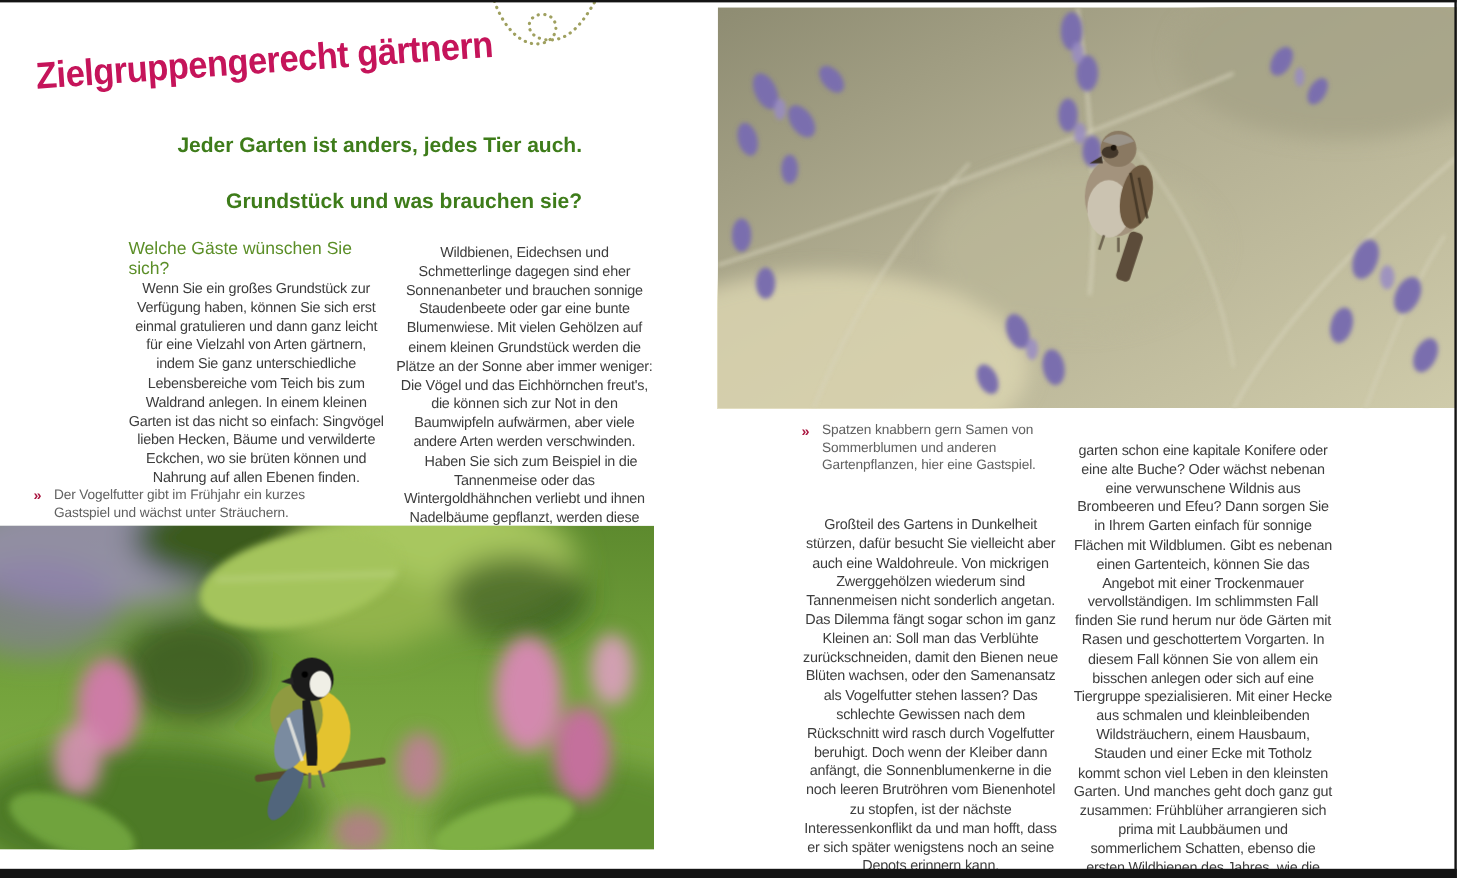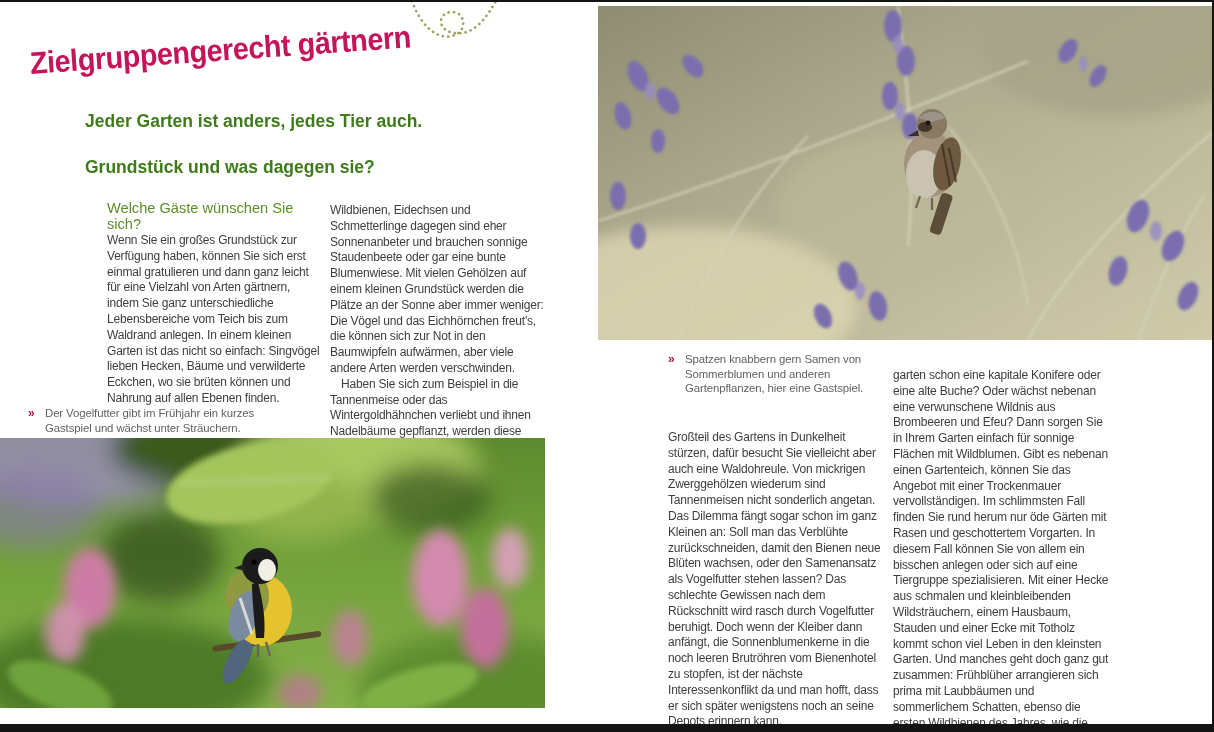--- a/index.html
+++ b/index.html
@@ -26,30 +26,30 @@
 
   .page-title{
     position:absolute;left:30px;top:46px;width:420px;
     font-size:31px;font-weight:bold;color:var(--c-title);
     letter-spacing:-0.5px;
     transform:rotate(-4deg) scaleX(0.93);transform-origin:0 50%;
     white-space:nowrap;
   }
   .page-subtitle{
     position:absolute;left:85px;top:110px;width:400px;
-    text-align:left;font-size:17.5px;font-weight:bold;
+    text-align:right;font-size:17.5px;font-weight:bold;
     color:var(--c-subtitle);line-height:23px;
   }
   .section-heading{
     position:absolute;left:107px;top:200px;width:215px;
     font-size:14.6px;font-weight:normal;color:var(--c-heading);
   }
   .bodycol{
     position:absolute;font-size:12px;line-height:15.8px;color:var(--c-body);
-    letter-spacing:-0.2px;text-align:left;
+    letter-spacing:-0.2px;text-align:center;
   }
   .bodycol p{margin:0;}
   .bodycol p.indent{text-indent:11px;}
   .col-l1{left:107px;top:233px;width:213px;}
   .col-l2{left:330px;top:203px;width:214px;}
   .col-r1{left:668px;top:430px;width:215px;}
   .col-r2{left:893px;top:368px;width:219px;}
 
   .caption{
     position:absolute;font-size:11.4px;line-height:14.6px;color:var(--c-caption);
@@ -75,21 +75,21 @@
 <svg class="decor-curl" viewBox="0 0 110 50">
   <path d="M 14,1 C 22,24 38,40 54,36 C 70,32 68,12 54,12 C 40,12 38,30 56,33 C 76,36 88,18 98,1" fill="none" stroke="#9fa05f" stroke-width="2.6" stroke-linecap="round" stroke-dasharray="0.2 5.2"></path>
 </svg>
 
 <div>
   <div class="page-title">Zielgruppengerecht gärtnern</div>
 
   <div class="page-subtitle">
     <span>Jeder Garten ist anders, jedes Tier auch.</span><br>
     <br>
-    <span>Grundstück und was dagegen sie?</span>
+    <span>Grundstück und was brauchen sie?</span>
   </div>
 
   <div class="section-heading">Welche Gäste wünschen Sie sich?</div>
 
   <div class="bodycol col-l1">
     <p>Wenn Sie ein großes Grundstück zur Verfügung haben, können Sie sich erst einmal gratulieren und dann ganz leicht für eine Vielzahl von Arten gärtnern, indem Sie ganz unterschiedliche Lebensbereiche vom Teich bis zum Waldrand anlegen. In einem kleinen Garten ist das nicht so einfach: Singvögel lieben Hecken, Bäume und verwilderte Eckchen, wo sie brüten können und Nahrung auf allen Ebenen finden.</p>
   </div>
 
   <div class="bodycol col-l2">
     <p>Wildbienen, Eidechsen und Schmetterlinge dagegen sind eher Sonnenanbeter und brauchen sonnige Staudenbeete oder gar eine bunte Blumenwiese. Mit vielen Gehölzen auf einem kleinen Grundstück werden die Plätze an der Sonne aber immer weniger: Die Vögel und das Eichhörnchen freut's, die können sich zur Not in den Baumwipfeln aufwärmen, aber viele andere Arten werden verschwinden.</p>

